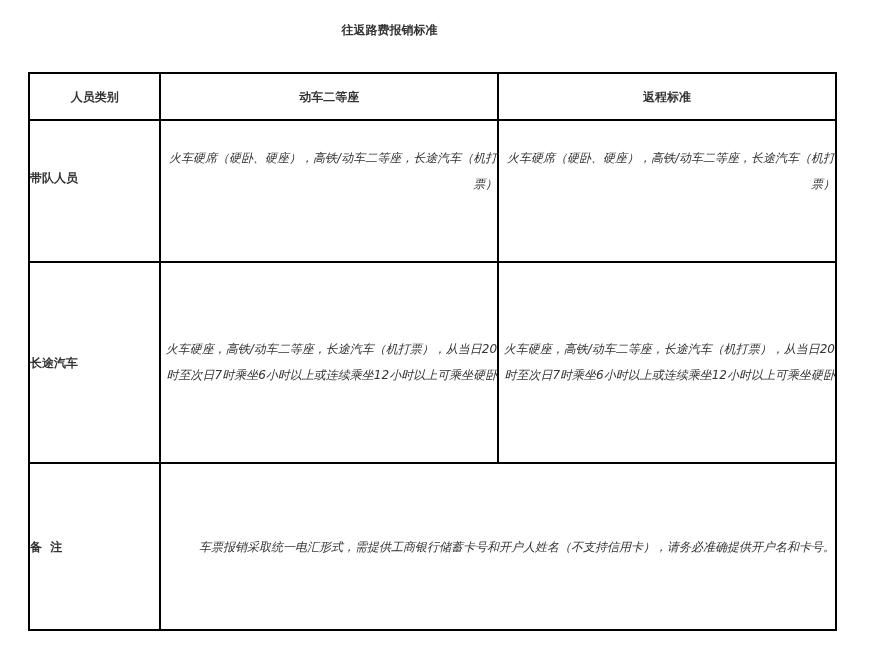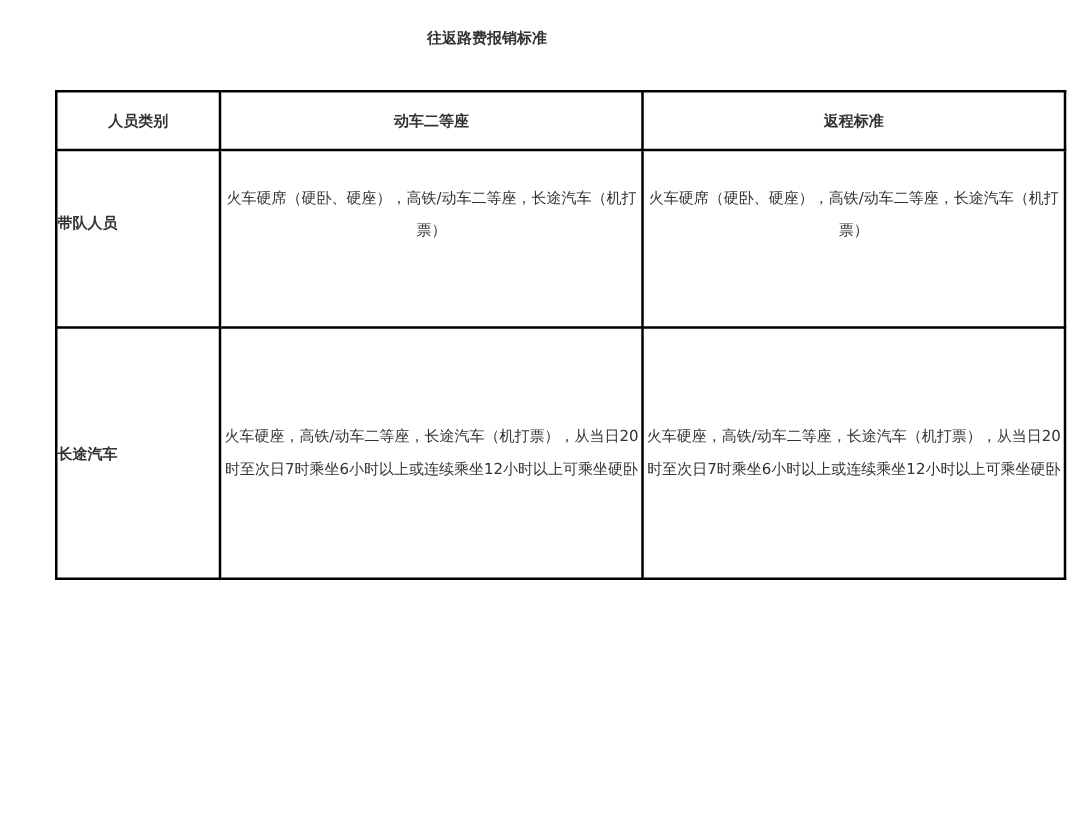--- a/index.html
+++ b/index.html
@@ -21,21 +21,21 @@
     width: 779px;
     top: 22px;
     text-align: center;
     font-size: 12px;
     font-weight: bold;
     color: #333333;
     letter-spacing: 0px;
   }
   table.std {
     position: absolute;
-    left: 44px;
+    left: 28px;
     top: 72px;
     width: 809px;
     border-collapse: collapse;
     table-layout: fixed;
     padding-left: 40px;
   }
   table.std td, table.std th {
     border: 2px solid #000000;
     padding: 0;
     font-size: 12px;
@@ -51,23 +51,24 @@
   .col-go { width: 337px; }
   .col-back { width: 337px; }
   .row-head { height: 47px; }
   .row-leader { height: 142px; }
   .row-cand { height: 201px; }
   .row-note { height: 167px; }
   td.cat {
     font-weight: bold;
   }
   td.body {
-    text-align: center;
+    text-align: right;
     padding-left: 0;
     padding-right: 0;
+    font-style: italic;
   }
   td.body .txt {
     display: block;
     padding: 0;
   }
   td.leader-cell .txt { margin-top: -40px; }
   td.cand-cell .txt { margin-top: -2px; }
   td.cat.leader-cat .txt { margin-top: -26px; display:block; }
   td.cat.cand-cat .txt { margin-top: 0px; display:block; }
 </style>
@@ -103,14 +104,22 @@
     <td class="cat cand-cat">
       <span class="txt">长途汽车</span>
     </td>
     <td class="body cand-cell">
       <span class="txt">火车硬座，高铁/动车二等座，长途汽车（机打票），从当日20时至次日7时乘坐6小时以上或连续乘坐12小时以上可乘坐硬卧</span>
     </td>
     <td class="body cand-cell">
       <span class="txt">火车硬座，高铁/动车二等座，长途汽车（机打票），从当日20时至次日7时乘坐6小时以上或连续乘坐12小时以上可乘坐硬卧</span>
     </td>
   </tr>
+  <tr class="row-note">
+    <td class="cat">
+      <span class="txt" style="white-space:pre;">备  注</span>
+    </td>
+    <td class="body" colspan="2">
+      <span class="txt">车票报销采取统一电汇形式，需提供工商银行储蓄卡号和开户人姓名（不支持信用卡），请务必准确提供开户名和卡号。</span>
+    </td>
+  </tr>
 </tbody>
   </table>
 
 </body></html>

